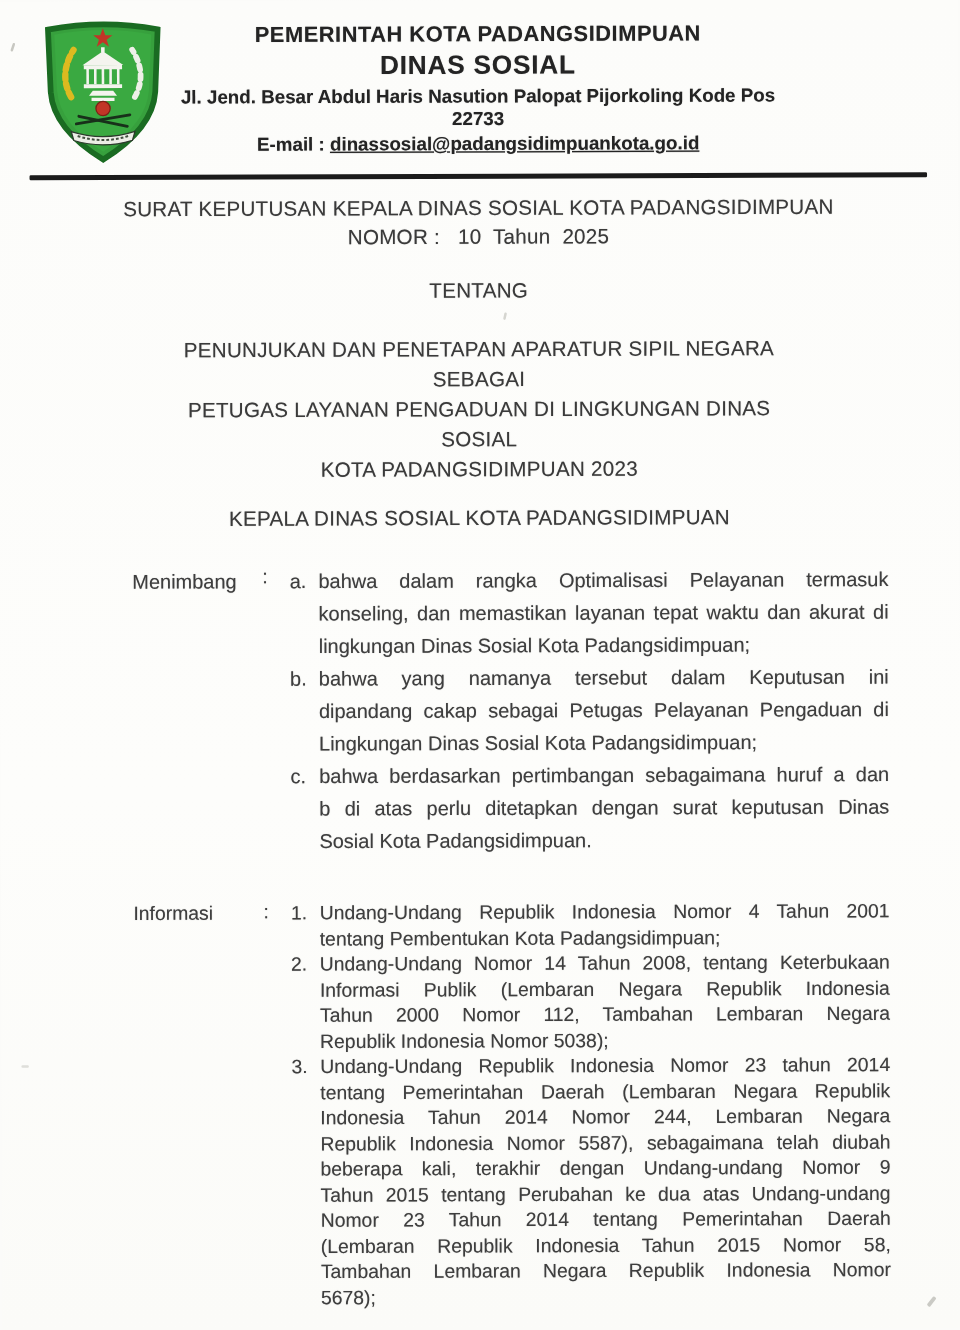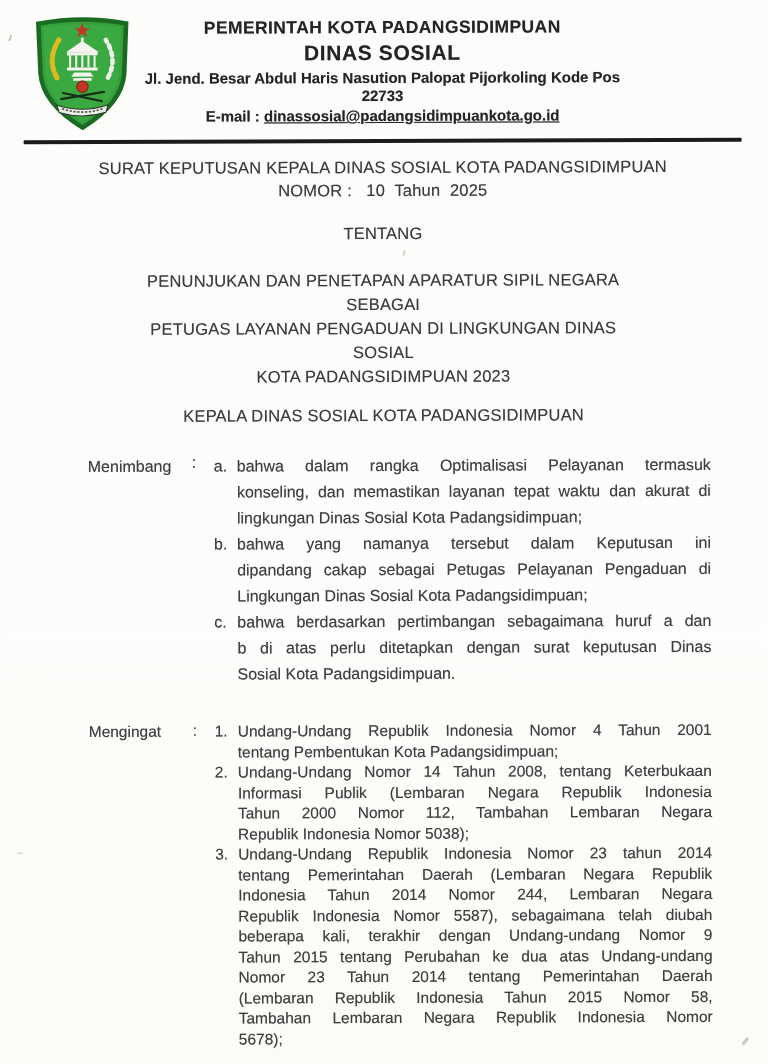--- a/index.html
+++ b/index.html
@@ -35,21 +35,21 @@
   .sk-line  { margin-top:15px; }
   .nomor    { margin-top:4px; white-space:pre-wrap; }
   .tentang  { margin-top:24px; }
   .subject  { margin-top:25px; line-height:24px; padding:0 120px; }
   .issuer   { margin-top:18px; }
 
   
   .clause { display:flex; align-items:flex-start; padding-left:88px; padding-right:57px; font-size:16px; }
   .clause.menimbang { margin-top:28px; }
   .clause.mengingat { margin-top:34px; font-size:15.5px; }
-  .clabel { width:104px; flex:none; }
+  .clabel { width:104px; flex:none;margin-left:18px; }
   .ccolon { width:22px; flex:none; text-align:left; }
   .citems { flex:1; }
   .citem  { display:flex; align-items:flex-start; }
   .cmarker{ width:23px; flex:none; }
   .clines { flex:1; }
   .jline  { text-align:justify; text-align-last:justify; }
   .jline.last { text-align-last:left; }
   .menimbang .clabel, .menimbang .cmarker, .menimbang .jline { line-height:26px; }
   .mengingat .clabel, .mengingat .cmarker, .mengingat .jline { line-height:20.5px; }
 
@@ -153,21 +153,21 @@
         <div class="clines">
             <div class="jline">bahwa berdasarkan pertimbangan sebagaimana huruf a dan</div>
             <div class="jline">b di atas perlu ditetapkan dengan surat keputusan Dinas</div>
             <div class="jline last">Sosial Kota Padangsidimpuan.</div>
           </div>
       </div>
     </div>
   </div>
 
   <div class="clause mengingat">
-    <div class="clabel">Mengingat</div>
+    <div class="clabel">Informasi</div>
     <div class="ccolon">:</div>
     <div class="citems">
       <div class="citem">
         <div class="cmarker">1.</div>
         <div class="clines">
             <div class="jline">Undang-Undang Republik Indonesia Nomor 4 Tahun 2001</div>
             <div class="jline last">tentang Pembentukan Kota Padangsidimpuan;</div>
           </div>
       </div>
       <div class="citem">

